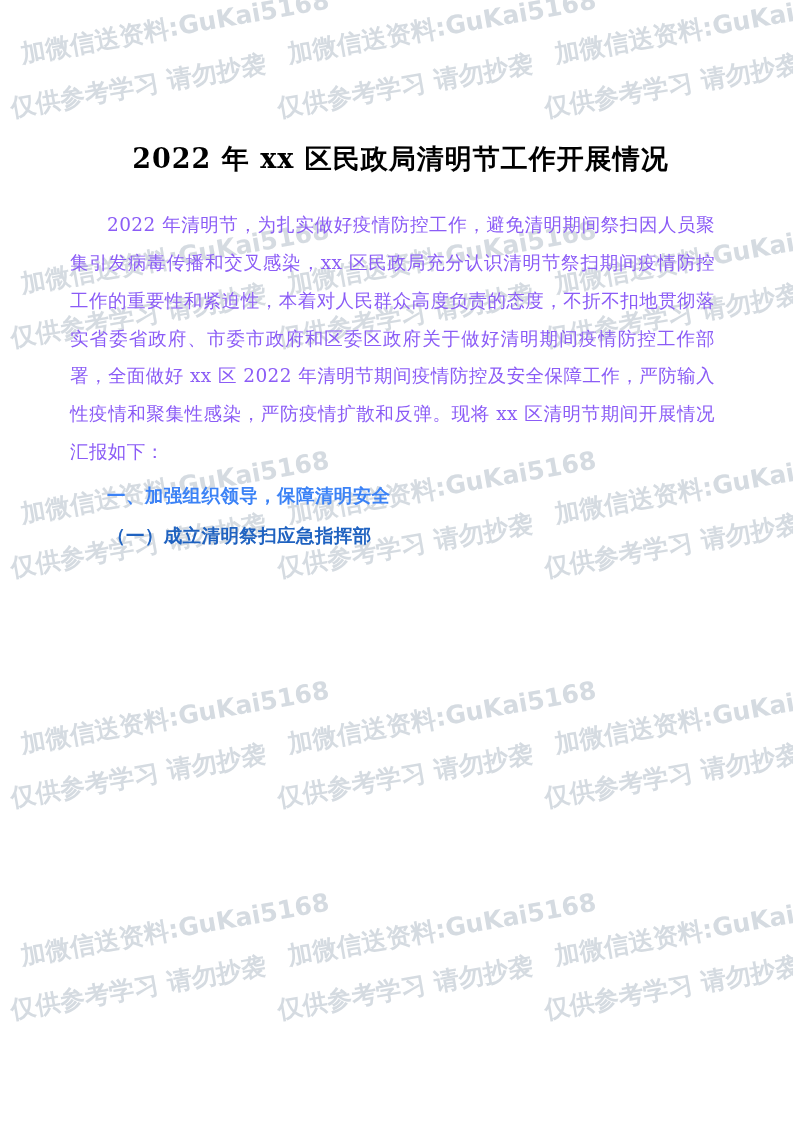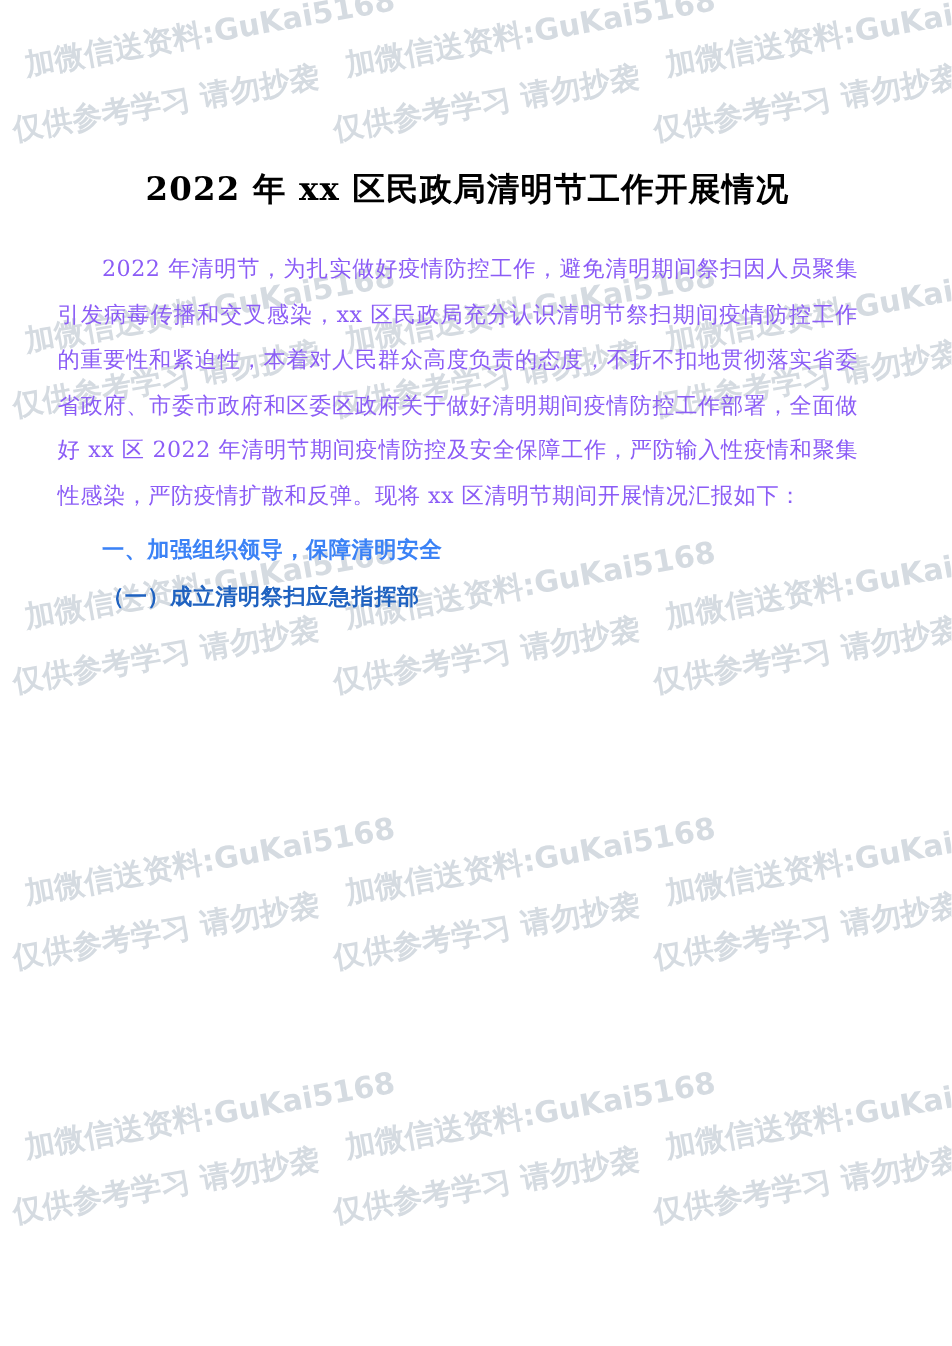--- a/index.html
+++ b/index.html
@@ -11,21 +11,21 @@
     position: relative;
     width: 793px;
     height: 1122px;
     background: #ffffff;
     overflow: hidden;
     box-sizing: border-box;
   }
   .content {
     position: relative;
     z-index: 5;
-    padding: 140px 62px 0 48px;
+    padding: 140px 62px 0 70px;
     box-sizing: border-box;
   }
   .doc-title {
     font-family: "DejaVu Serif", "Liberation Serif", serif;
     font-size: 27px;
     font-weight: 700;
     text-align: center;
     color: #000;
     letter-spacing: 1px;
     margin: 0 0 28px 0;

